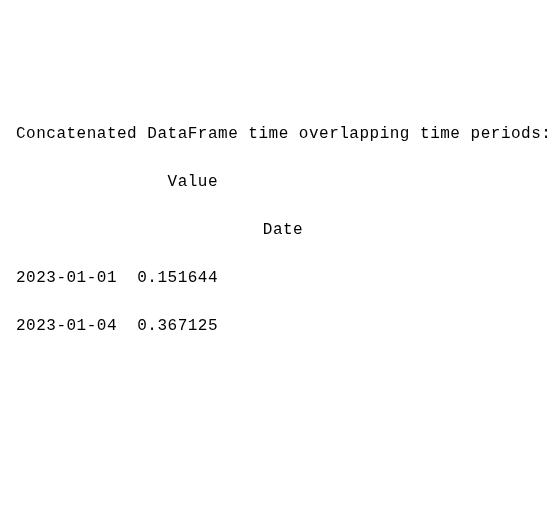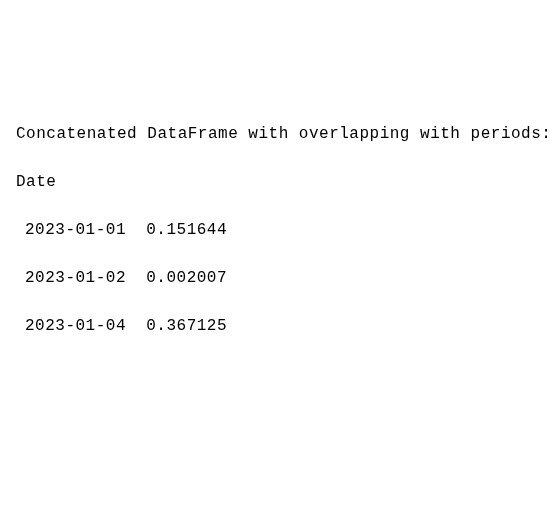--- a/index.html
+++ b/index.html
@@ -22,42 +22,42 @@
       margin-bottom: 24px;
     }
     .heading {
       display: block;
     }
     .col-header-line {
       display: block;
     }
     .index-label {
       display: block;
+      text-align: center;
     }
     .data-row {
       display: block;
-      margin-left: 9px;
     }
     .date-cell {
       display: inline;
     }
     .value-cell {
       display: inline;
     }
   </style>
 </head>
 <body>
 
 
 
 <div class="output-block">
-<span class="heading">Concatenated DataFrame with overlapping with periods:</span>
+<span class="heading">Concatenated DataFrame time overlapping time periods:</span>
+<span class="col-header-line">               Value</span>
 <span class="index-label">Date</span>
 <span class="data-row"><span class="date-cell">2023-01-01</span>  <span class="value-cell">0.151644</span></span>
-<span class="data-row"><span class="date-cell">2023-01-02</span>  <span class="value-cell">0.002007</span></span>
 <span class="data-row"><span class="date-cell">2023-01-04</span>  <span class="value-cell">0.367125</span></span>
 
 
 
 
 </div>
 
 
 
 

